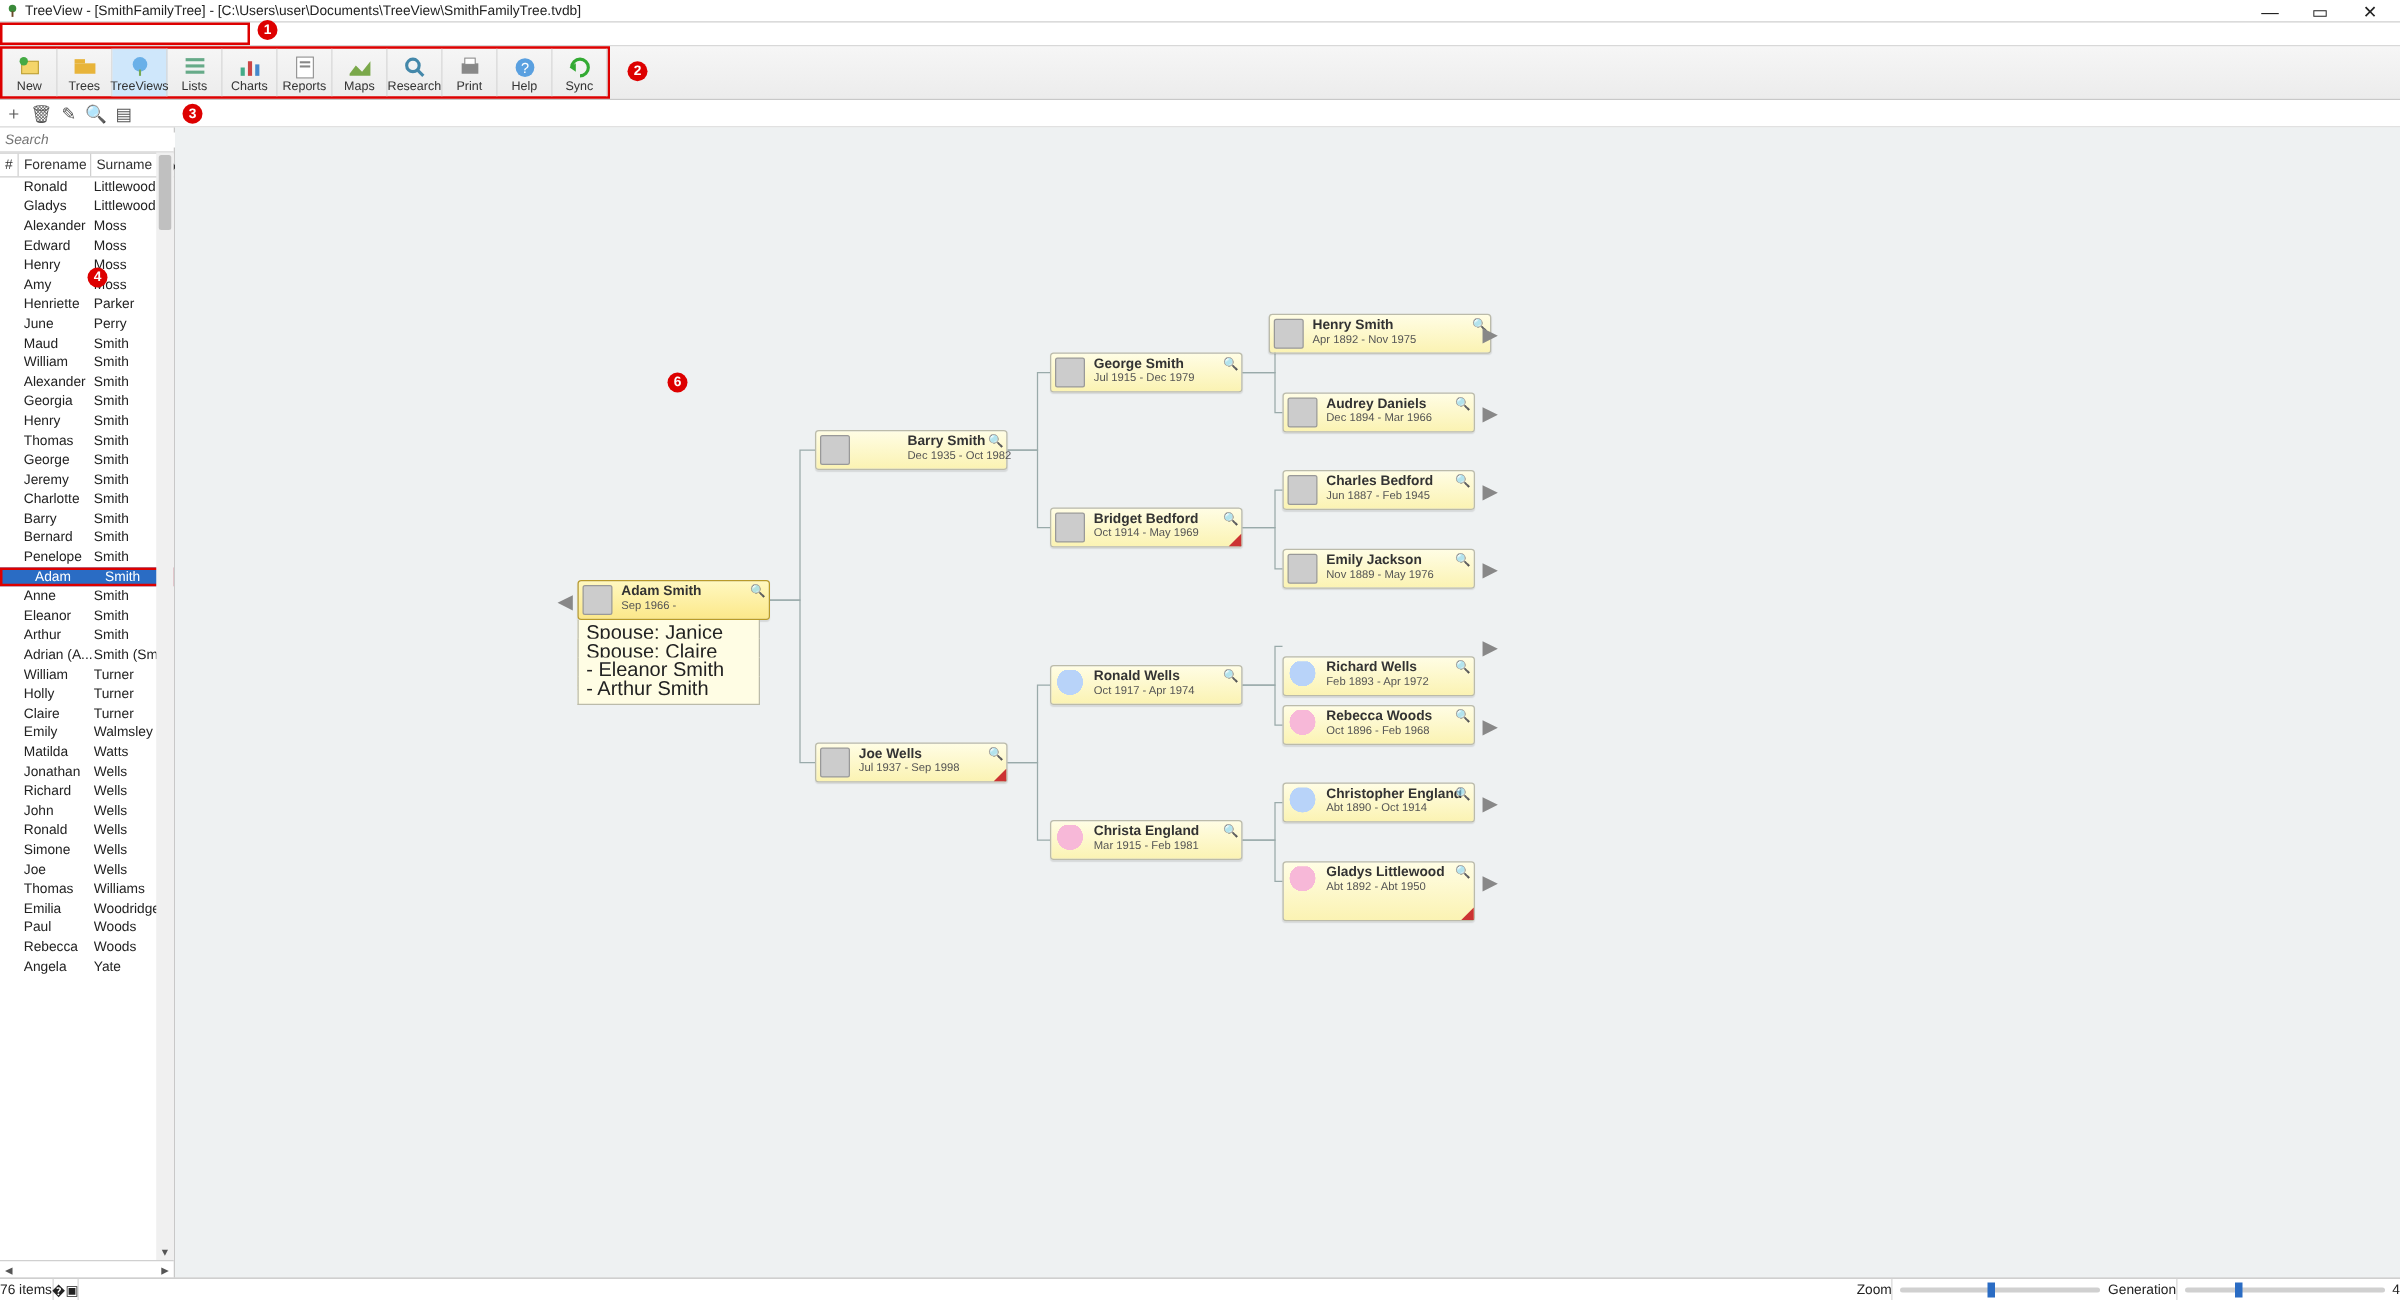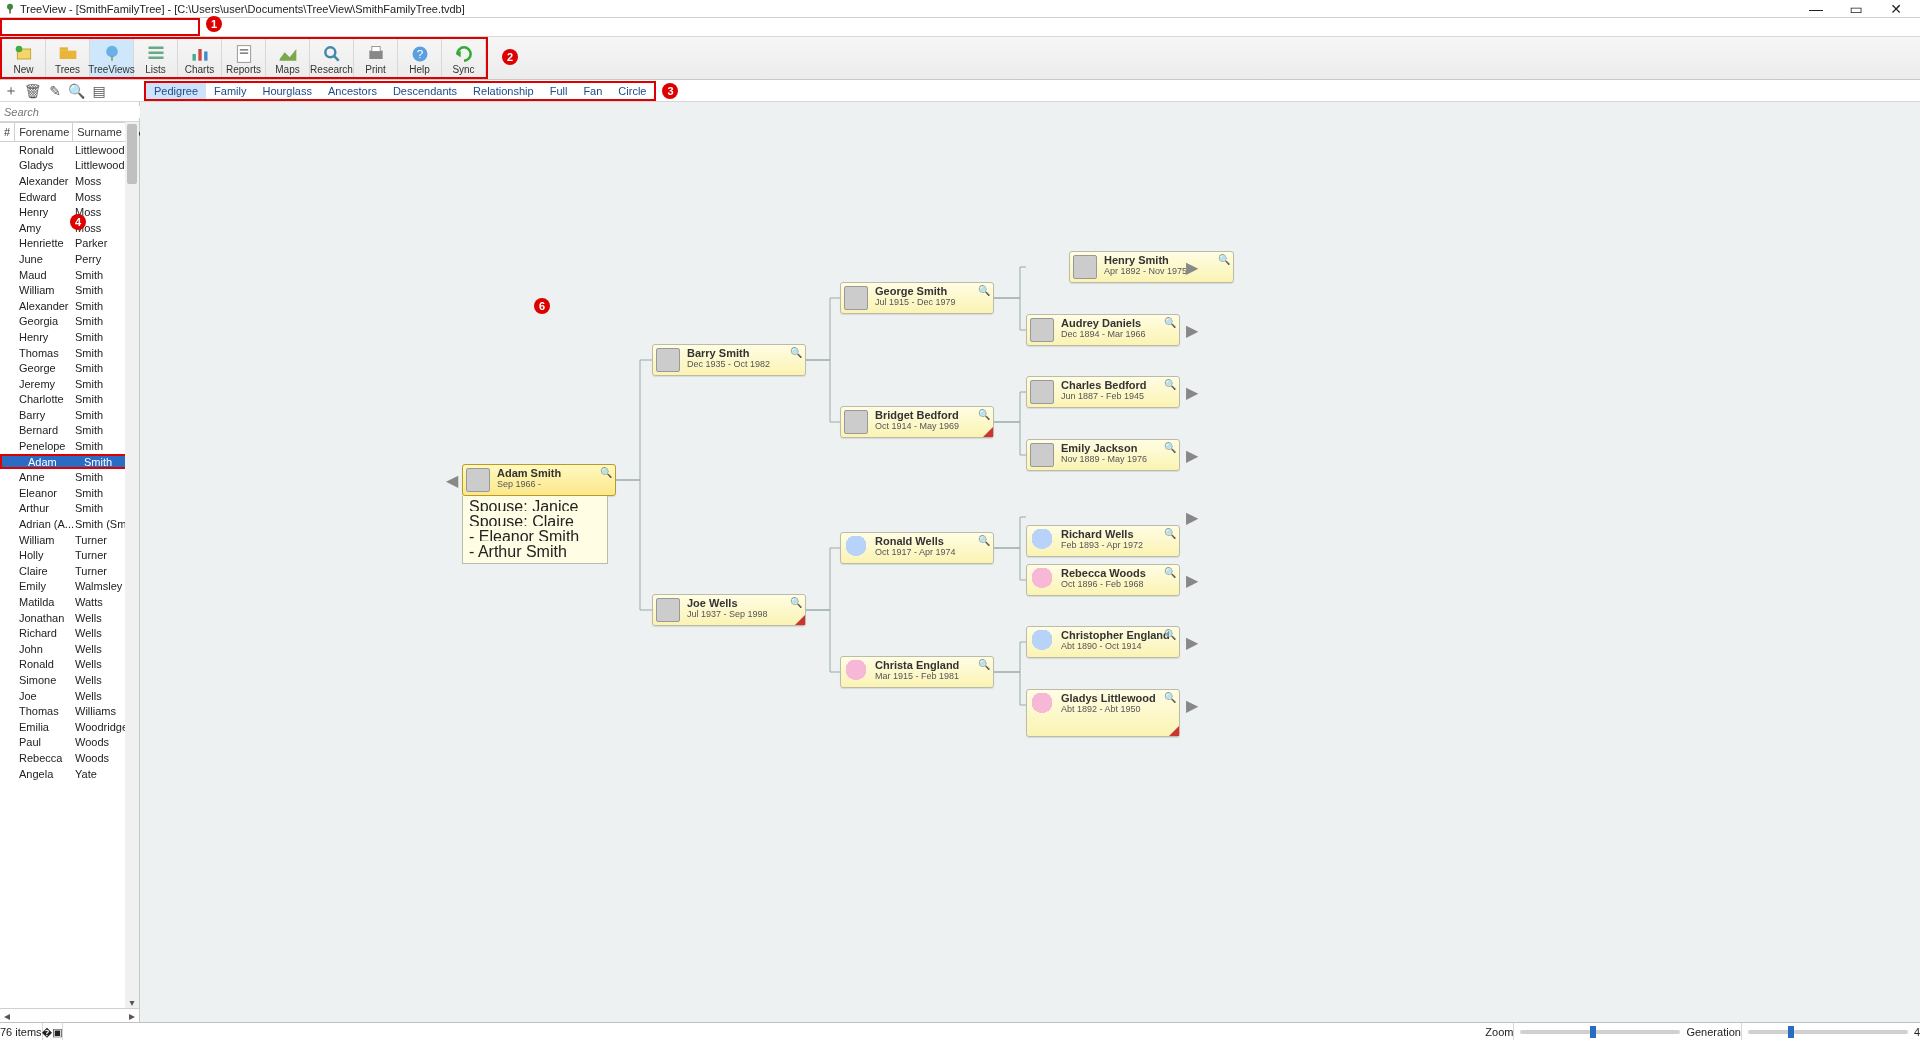--- a/index.html
+++ b/index.html
@@ -183,31 +183,20 @@
   <div class="callout" style="left:502px;top:12px">2</div>
 </div>
 
 <div class="tabs-row">
   <div class="mini-btn">＋</div>
   <div class="mini-btn">🗑</div>
   <div class="mini-btn">✎</div>
   <div class="mini-btn">🔍</div>
   <div class="mini-btn">▤</div>
   <div style="flex:0 0 30px"></div>
-  <div class="tabs" id="tabs">
-      <span class="tab active">Pedigree</span>
-      <span class="tab">Family</span>
-      <span class="tab">Hourglass</span>
-      <span class="tab">Ancestors</span>
-      <span class="tab">Descendants</span>
-      <span class="tab">Relationship</span>
-      <span class="tab">Full</span>
-      <span class="tab">Fan</span>
-      <span class="tab">Circle</span>
-    </div>
   <div class="callout" style="margin-left:6px;position:relative">3</div>
 </div>
 
 <div class="main">
   <div class="left-panel">
     <div class="search-row">
       <input placeholder="Search" style="">
       <span class="sicon">🔎</span>
     </div>
     <div class="colhead">
@@ -435,21 +424,21 @@
       <span class="mag">🔍</span>
     </div>
     <div id="rootsubs">
         <div class="subbox" style="left: 322px; top: 394px; width: 146px;">Spouse: Janice Badger</div>
         <div class="subbox" style="left: 322px; top: 409px; width: 146px;">Spouse: Claire Turner</div>
         <div class="subbox" style="left: 322px; top: 424px; width: 146px;"> - Eleanor Smith</div>
         <div class="subbox" style="left: 322px; top: 439px; width: 146px;"> - Arthur Smith</div>
       </div>
 
     <div id="gen2c">
-        <div class="node" style="left: 512px; top: 242px; width: 154px; height: 32px;">
+        <div class="node" style="left: 512px; top: 242px; width: 154px; height: 32px; gap: 39px;">
           <div class="photo"></div>
           <div class="txt">
             <div class="nm">Barry Smith</div>
             <div class="dt">Dec 1935 - Oct 1982</div>
           </div>
           <span class="mag">🔍</span>
         </div>
         <div class="node" style="left: 512px; top: 492px; width: 154px; height: 32px;">
           <div class="photo"></div>
           <div class="txt">
@@ -489,21 +478,21 @@
         <div class="node" style="left: 700px; top: 554px; width: 154px; height: 32px;">
           <div class="sil f"></div>
           <div class="txt">
             <div class="nm">Christa England</div>
             <div class="dt">Mar 1915 - Feb 1981</div>
           </div>
           <span class="mag">🔍</span>
         </div>
       </div>
     <div id="gen4c">
-        <div class="node" style="left: 929px; top: 149px; width: 165px; height: 32px;">
+        <div class="node" style="left: 875px; top: 149px; width: 178px; height: 32px;">
           <div class="photo"></div>
           <div class="txt">
             <div class="nm">Henry Smith</div>
             <div class="dt">Apr 1892 - Nov 1975</div>
           </div>
           <span class="mag">🔍</span>
         </div>
         <span class="exp" style="left: 1046px; top: 156px;">▶</span>
         <div class="node" style="left: 886px; top: 212px; width: 154px; height: 32px;">
           <div class="photo"></div>

